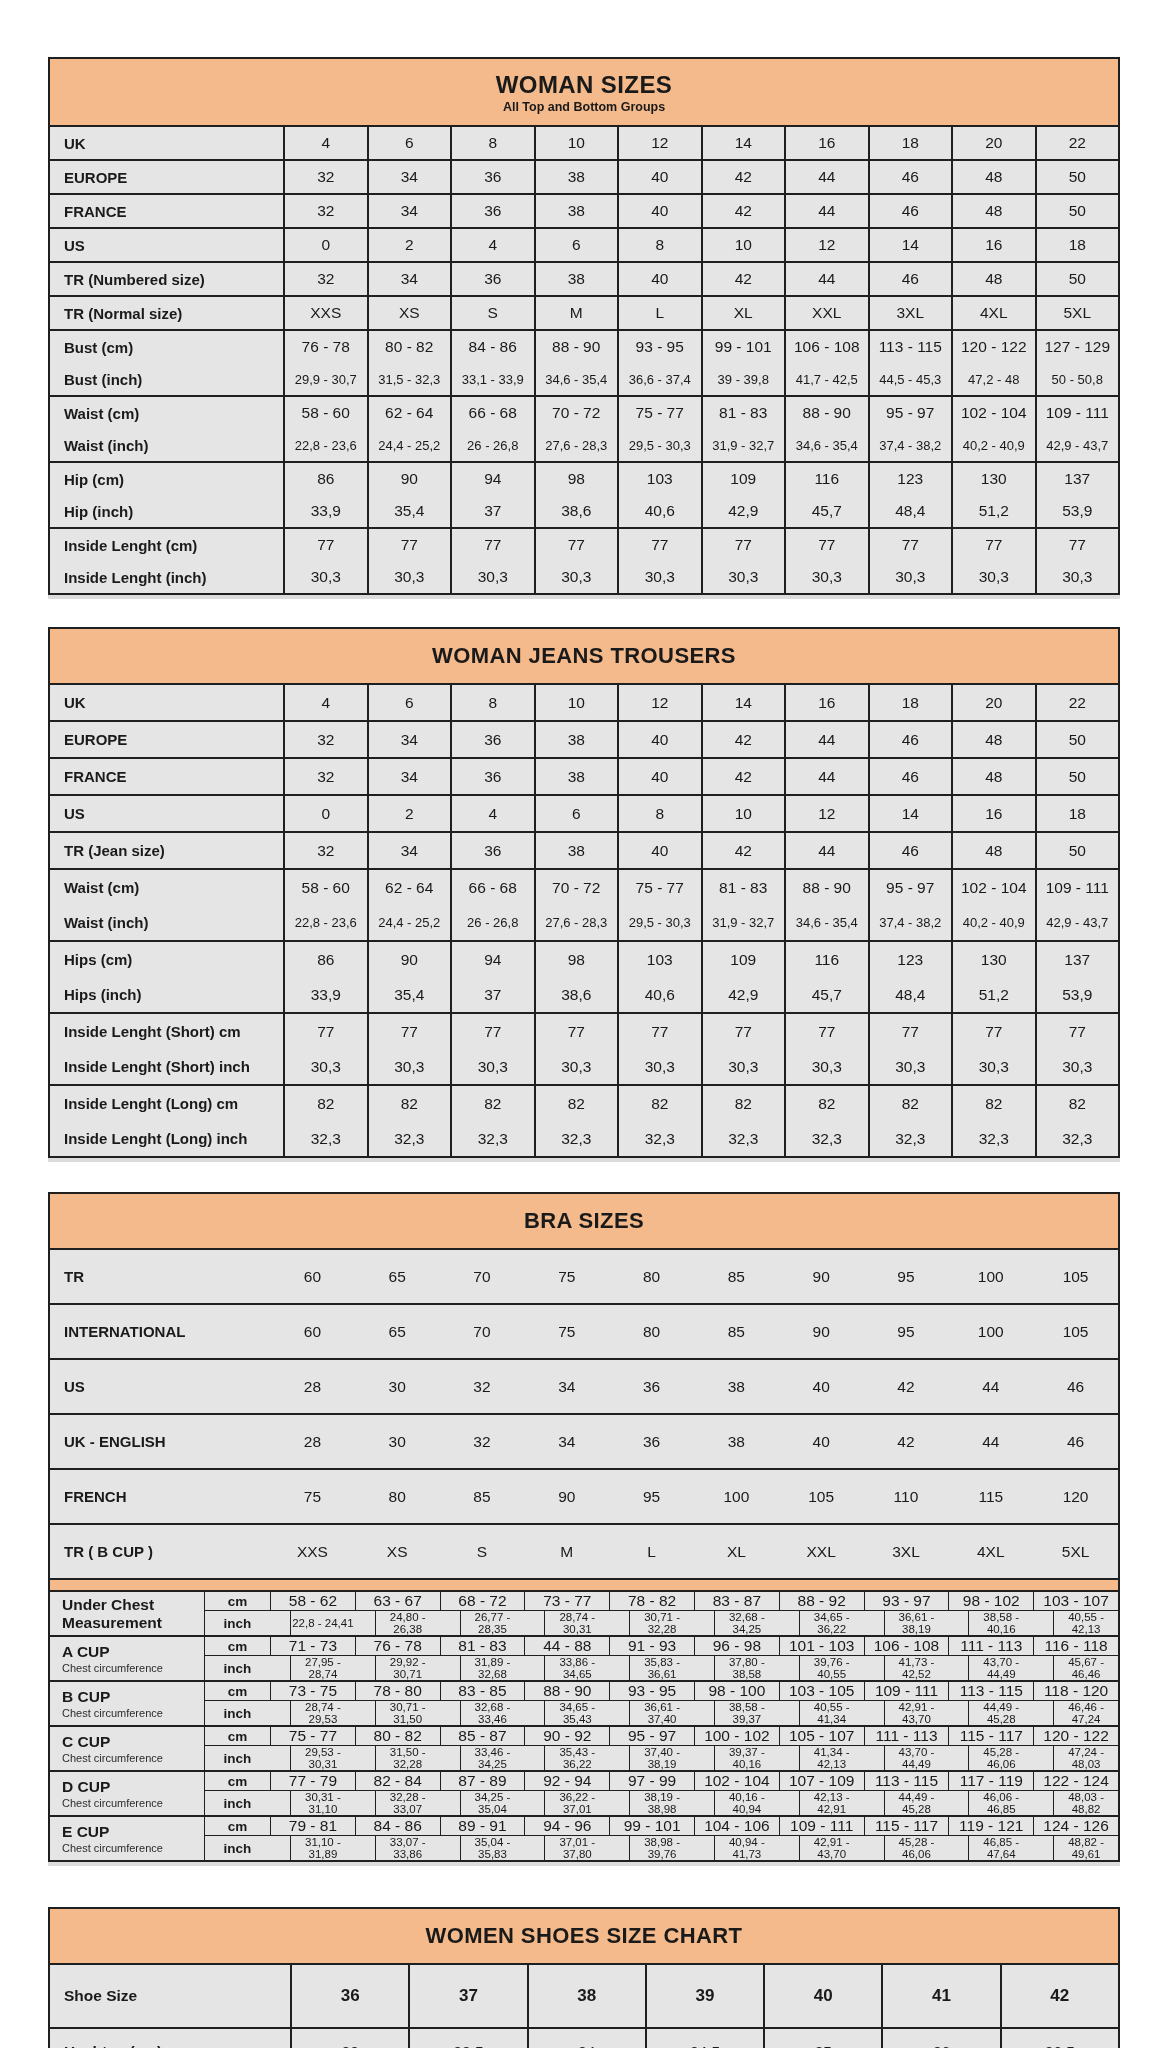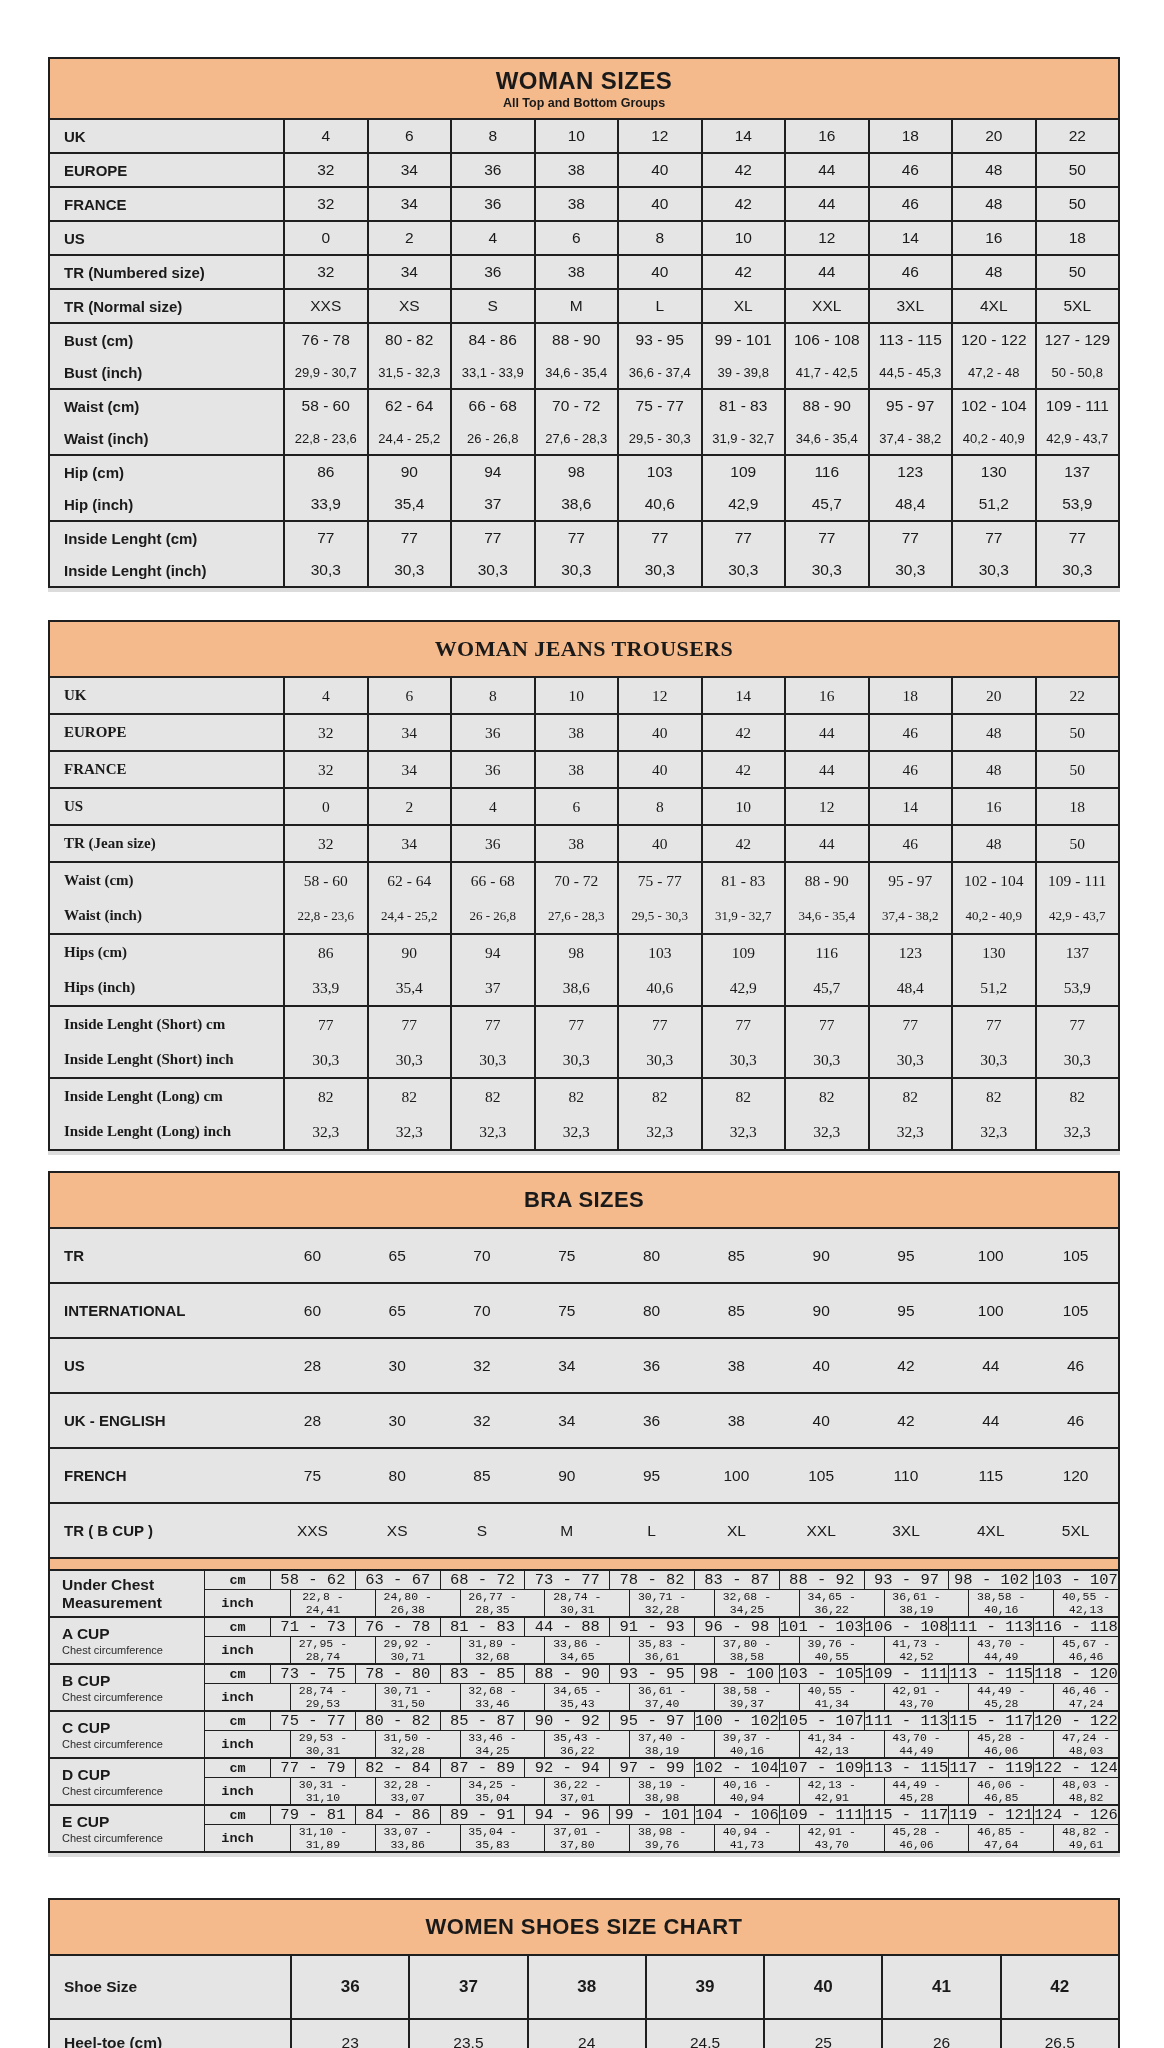--- a/index.html
+++ b/index.html
@@ -7,29 +7,29 @@
   body {
     width:1164px; height:2048px;
     background:#ffffff;
     font-family:"Liberation Sans", sans-serif;
     color:#1a1a1a;
     overflow:hidden;
   }
   .page { padding:57px 44px 0 48px; }
 
   .size-table { margin-bottom:32px; box-shadow:0 4px 0 rgba(155,155,155,0.35); }
-  .size-table.gap30 { margin-bottom:20px;font-family:Liberation Serif, serif; }
+  .size-table.gap30 { margin-bottom:34px; }
   .size-table.gap45 { margin-bottom:45px; }
 
   .band {
     background:var(--accent,#f4ba8b);
     border:2px solid #1f1f1f; border-bottom:none;
     text-align:center;
   }
-  .band.two { height:61px; display:flex; flex-direction:column; justify-content:center; }
+  .band.two { height:68px; display:flex; flex-direction:column; justify-content:center; }
   .band.one { height:56px; display:flex; align-items:center; justify-content:center; }
   .band-title { font-size:24px; font-weight:bold; letter-spacing:0.4px; }
   .band.one .band-title { font-size:22px; }
   .band-subtitle { font-size:12.5px; font-weight:bold; margin-top:1px; }
 
   .grid { border:2px solid #1f1f1f; background:#e5e5e5; }
 
   .group { border-top:2px solid #1f1f1f; }
   .grid > div > .group:first-child, .grid > .group:first-child { border-top:none; }
 
@@ -61,21 +61,21 @@
     height:14px; background:var(--accent,#f4ba8b);
     border-top:2px solid #1f1f1f; border-bottom:2px solid #1f1f1f;
   }
 
   
   .cupgrp { display:flex; align-items:stretch; }
   .cuplbl { width:154px; flex:none; display:flex; flex-direction:column; justify-content:center; padding-left:12px; }
   .cupmain { font-weight:bold; font-size:15.5px; line-height:1.15; }
   .cupsub { font-size:11px; color:#2b2b2b; margin-top:1px; }
   .cuprows { flex:1; display:flex; flex-direction:column; }
-  .cuprows .row { flex:1;font-family:Liberation Mono, monospace; }
+  .cuprows .row { flex:1; }
   .cuprows .row + .row { border-top:1.5px solid #1f1f1f;gap:20px; }
   .unit { width:66px; flex:none; border-left:1.5px solid #1f1f1f; font-weight:bold; font-size:13.5px; }
 </style>
 </head>
 <body>
 
 <div class="page">
 
   <section class="size-table">
     <header class="band two">

